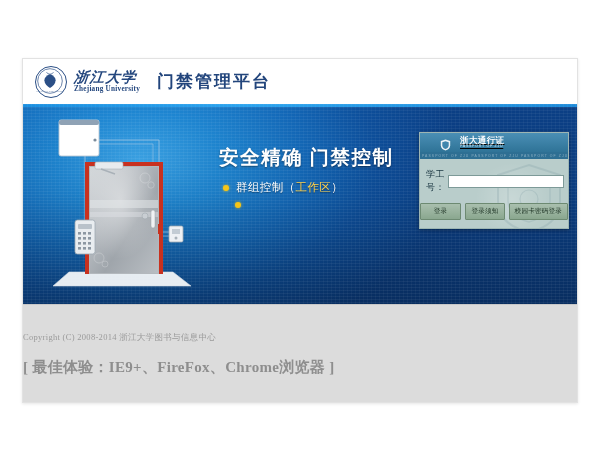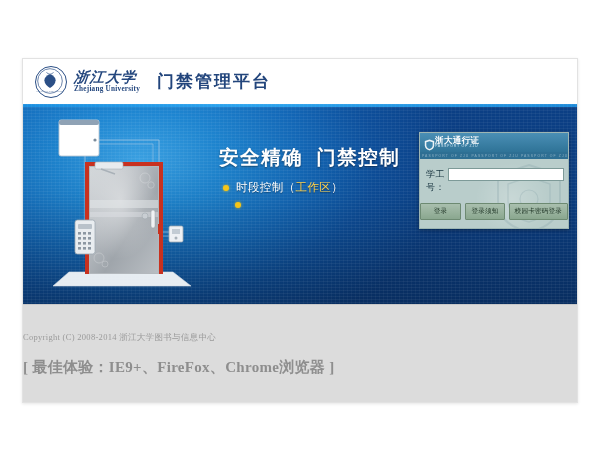--- a/index.html
+++ b/index.html
@@ -117,21 +117,21 @@
 
   
   .headline {
     position: absolute;
     left: 196px;
     top: 40px;
     font-size: 19.5px;
     font-weight: bold;
     color: #ffffff;
     letter-spacing: 1.5px;
-    font-family: Liberation Mono, monospace;
+    font-family: Liberation Serif, serif;
     text-shadow: 0 1px 2px rgba(0,0,0,0.45);
     white-space: nowrap;
   }
 
   .bullets {
     position: absolute;
     left: 200px;
     top: 76px;
     width: 210px;
   }
@@ -168,22 +168,23 @@
     background: #b9cdcb;
     border: 1px solid #9db5b3;
     box-shadow: 0 1px 4px rgba(0,0,0,0.35);
     overflow: hidden;
   }
   .lp-head {
     height: 19px;
     background: linear-gradient(to bottom, #4a8fb5 0%, #2f7397 100%);
     display: flex;
     align-items: center;
-    padding-left: 4px;
-    gap: 0;
+    padding-left: 20px;
+    gap: 9px;
+    text-decoration: underline;
   }
   .lp-shield { width: 11px; height: 12px; flex: 0 0 auto; }
   .lp-head-txt { display: flex; flex-direction: column; line-height: 1; }
   .lp-head-cn {
     font-size: 8.5px; font-weight: bold; color: #ffffff;
     font-family: "DejaVu Sans", sans-serif; letter-spacing: 0.4px;
   }
   .lp-head-en {
     font-size: 3.6px; color: #cfe6f2; letter-spacing: 0.7px;
     font-family: "Liberation Sans", sans-serif; margin-top: 1px;
@@ -210,20 +211,21 @@
   }
   .lp-watermark {
     position: absolute;
     right: 2px; top: 2px;
     width: 74px; height: 74px;
     opacity: 0.20;
     pointer-events: none;
   }
   .lp-row {
     display: flex;
+    align-items: center;
     margin-bottom: 7px;
     position: relative;
     z-index: 2;
   }
   .lp-label {
     width: 44px;
     font-size: 9px;
     color: #18343f;
     font-family: "DejaVu Sans", sans-serif;
     text-align: right;
@@ -386,21 +388,21 @@
         <circle cx="135" cy="126" r="1.5" fill="#a8b2ba"></circle>
       </svg>
     </div>
 
     <div class="headline">安全精确  门禁控制</div>
 
     <div class="bullets">
       <div class="bullet-row i0">
         <span class="dot"></span>
         <span class="bullet-text">
-          <span>时段控制（</span><span class="hl">工作区</span><span>）</span>
+          <span>群组控制（</span><span class="hl">工作区</span><span>）</span>
         </span>
       </div>
       <div class="bullet-row i1">
         <span class="dot"></span>
       </div>
     </div>
 
     <div class="login-panel">
       <div class="lp-head">
         <span class="lp-shield">

